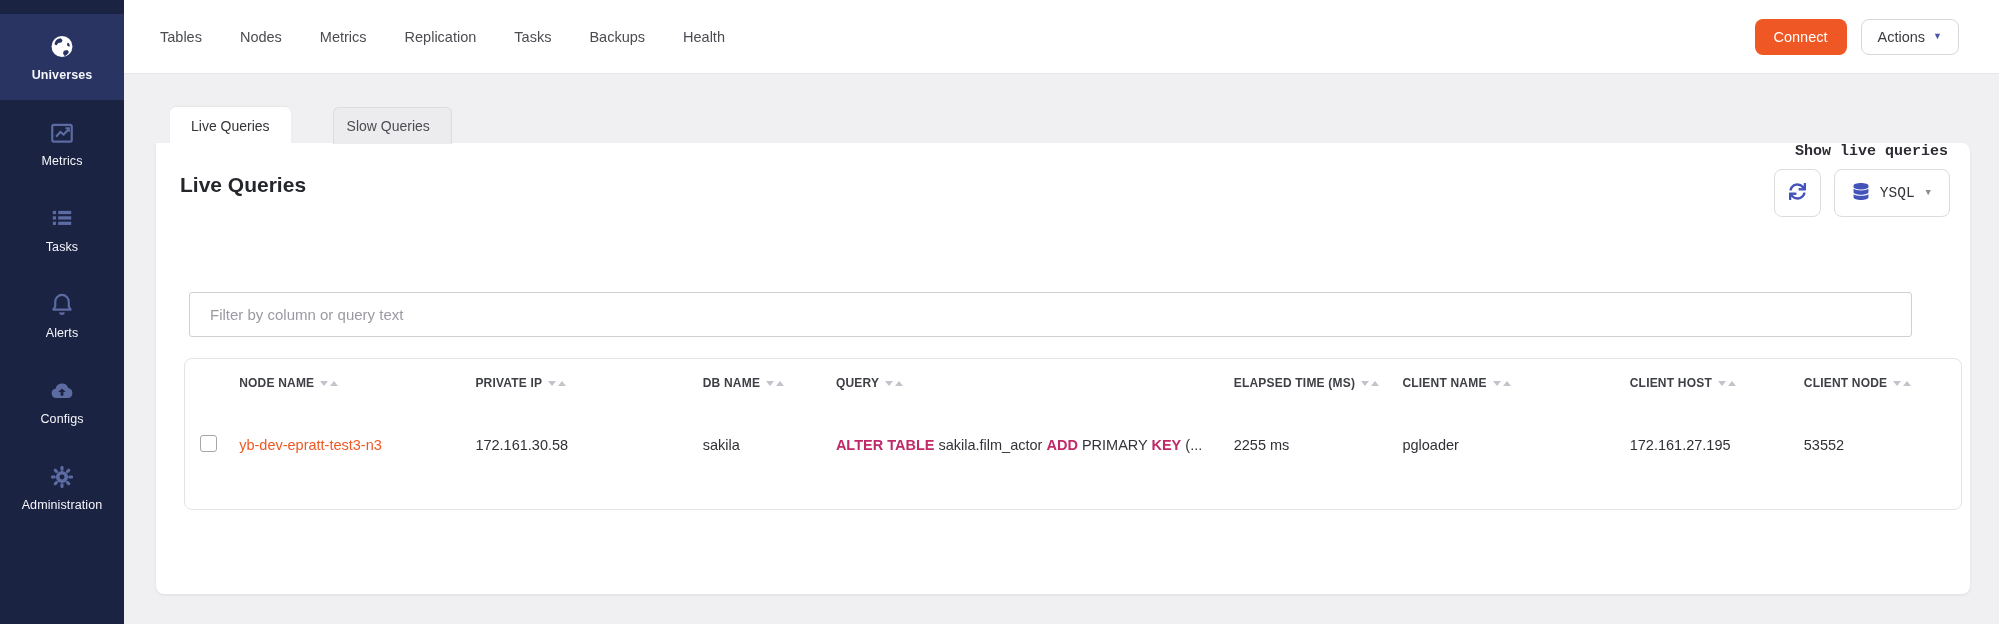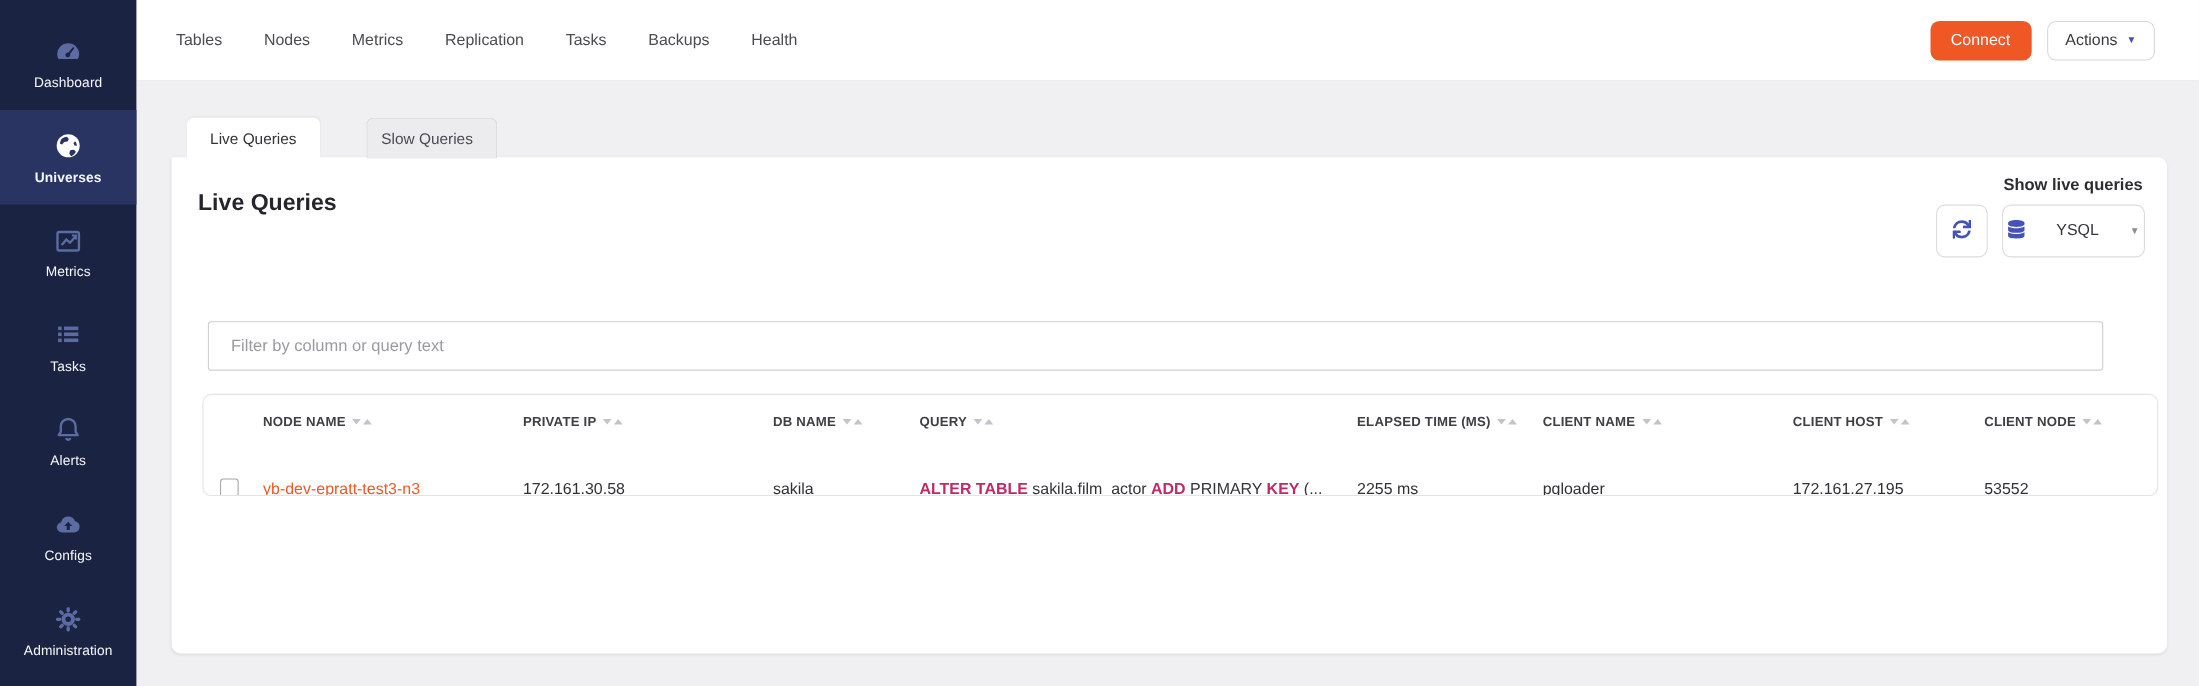--- a/index.html
+++ b/index.html
@@ -27,57 +27,49 @@
 
   
   .content { position:absolute; left:124px; top:74px; right:0; bottom:0; background:#f0f0f2; }
   .tabs { position:absolute; left:46px; top:33px; display:flex; gap:42px; z-index:2; }
   .tab { height:37px; padding:0 21px; display:flex; align-items:center; font-size:14px; border-radius:6px 6px 0 0; cursor:pointer; }
   .tab.active { background:#ffffff; color:#333438; box-shadow:0 -1px 2px rgba(0,0,0,.04); }
   .tab.inactive { background:#ececee; color:#4b4c52; border:1px solid #dcdcdf; border-bottom:none;padding-left:13px; }
 
   .card { position:absolute; left:32px; right:29px; top:69px; bottom:30px; background:#ffffff; border-radius:0 8px 8px 8px; box-shadow:0 1px 3px rgba(0,0,0,.08); }
   .panel-title { position:absolute; left:24px; top:30px; font-size:21px; font-weight:700; color:#24262c; }
-  .right-tools { position:absolute; right:20px; top:17px; text-align:right; }
+  .right-tools { position:absolute; right:20px; top:0; text-align:right;font-family:Liberation Mono, monospace; }
   .show-live { font-size:15px; font-weight:700; color:#2b2d33; margin-bottom:9px; margin-right:2px; }
   .tool-row { display:flex; gap:13px; justify-content:flex-end; }
   .btn-refresh { width:47px; height:48px; background:#fff; border:1px solid #dcdcdf; border-radius:8px; display:flex; align-items:center; justify-content:center; cursor:pointer; color:#4353b9; }
-  .btn-api { height:48px; background:#fff; border:1px solid #dcdcdf; border-radius:8px; display:flex; align-items:center; gap:28px; padding:0 4px; cursor:pointer; font-family:inherit; font-size:14.5px; color:#35363c; }
+  .btn-api { height:48px; background:#fff; border:1px solid #dcdcdf; border-radius:8px; display:flex; align-items:center; gap:11px; padding:0 18px; cursor:pointer; font-family:inherit; font-size:14.5px; color:#35363c; }
   .btn-api .caret { color:#8c8c92; }
 
   .filter-input { position:absolute; left:33px; right:58px; top:149px; height:45px; border:1px solid #cfcfd4; border-radius:3px; padding:17px 20px; font-size:15px; font-family:inherit; color:#333; background:#fff; }
   .filter-input::placeholder { color:#9a9aa2; }
 
-  .tablewrap { position:absolute; left:28px; right:8px; top:215px; height:93px; border:1px solid #e4e4e7; border-radius:8px; overflow:hidden; background:#fff; }
+  .tablewrap { position:absolute; left:28px; right:8px; top:215px; height:152px; border:1px solid #e4e4e7; border-radius:8px; overflow:hidden; background:#fff; }
   table { width:100%; border-collapse:collapse; table-layout:fixed; }
   th { height:48px; text-align:left; font-size:12px; font-weight:700; color:#3f4046; letter-spacing:.2px; white-space:nowrap; overflow:hidden; vertical-align:middle; cursor:pointer; }
   td { height:76px; font-size:14.5px; color:#303136; white-space:nowrap; overflow:hidden; vertical-align:middle; }
   th, td { padding:0 8px 0 8px; }
   .col-check { text-align:center; }
   .sort { display:inline-flex; gap:2px; margin-left:6px; vertical-align:1px; }
   .tri { width:0; height:0; border-left:4px solid transparent; border-right:4px solid transparent; display:inline-block; }
   .tri.down { border-top:5px solid #c3c3cb; }
   .tri.up { border-bottom:5px solid #c3c3cb; }
   .checkbox { width:17px; height:17px; border:1.5px solid #a6a6ad; border-radius:3px; background:#fff; display:inline-block; cursor:pointer; }
   .node-link { color:#ef5824; text-decoration:none; cursor:pointer; }
   .qseg { color:#33343a; }
   .qseg.kw { color:#c02a68; font-weight:700; }
 </style>
 </head>
 <body>
 
 <nav class="sidebar">
-  <div class="side-item">
-    <span class="icn">
-      <svg width="28" height="26" viewBox="0 0 24 24">
-          <path fill="currentColor" d="M12 5a9.2 9.2 0 0 0-9.2 9.2c0 1.6.45 2.9 1.15 4h16.1c.7-1.1 1.15-2.4 1.15-4A9.2 9.2 0 0 0 12 5zm4.9 4.3-3.4 4.6a2 2 0 1 1-1.4-1.1l3.6-4.4c.5-.55 1.6.2 1.2.9z"></path>
-        </svg>
-    </span>
-    <span class="lbl">Dashboard</span>
-  </div>
   <div class="side-item active">
     <span class="icn">
       <svg width="28" height="27" viewBox="0 0 24 24">
           <circle cx="12" cy="12" r="9.3" fill="currentColor"></circle>
           <path fill="#2a3462" d="M7 6.2c1.2-.8 2.6-1.4 4-1.5l1.5 1.8-1 2-2.8.4-1.5 2-1.8-.6c.1-1.6.6-3 1.6-4.1zm7.5 9.3 2.2-.3 1.5 1.6c-.8 1.7-2.2 3-3.9 3.7l-1.4-2.2.6-2.4 1-.4zm3.6-6.5c.6 1 .9 2 .9 3.1l-1.9-.3-.8-1.8 1-1.5.8.5z"></path>
         </svg>
     </span>
     <span class="lbl">Universes</span>
   </div>
   <div class="side-item">

